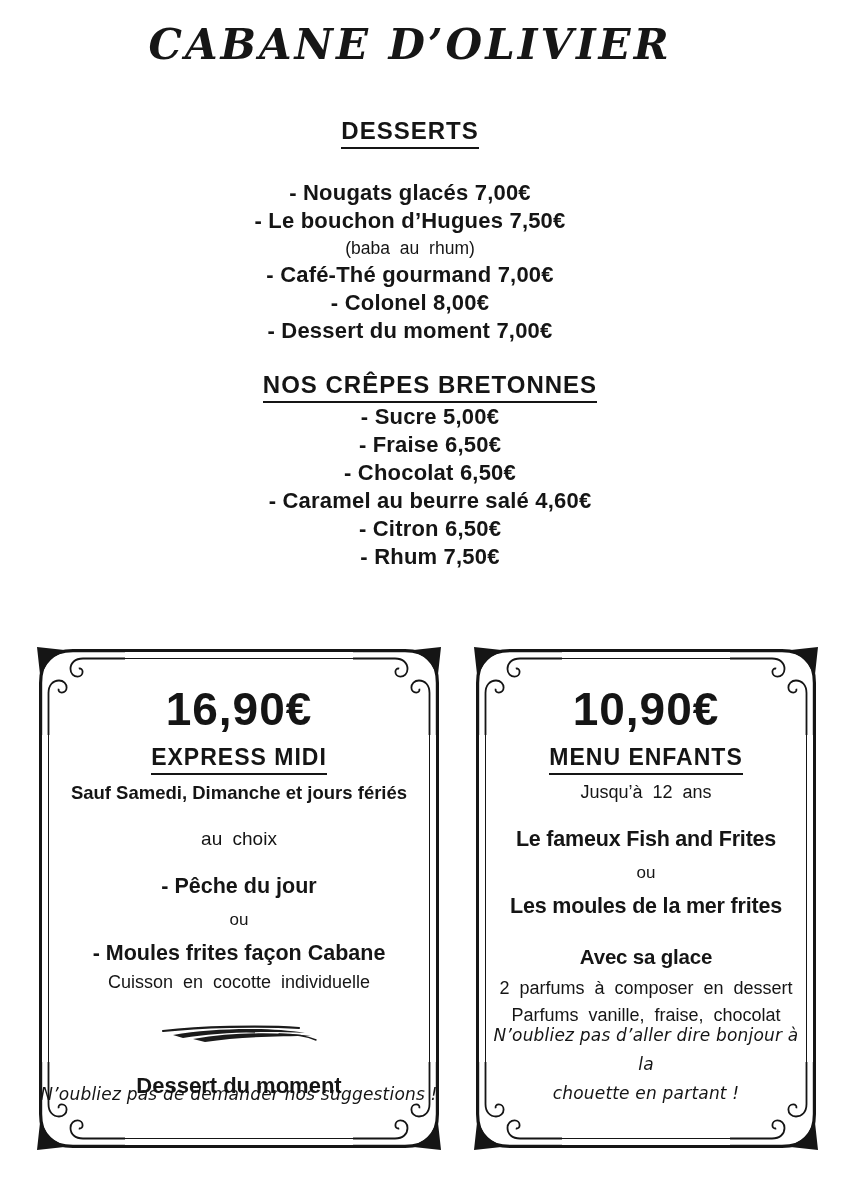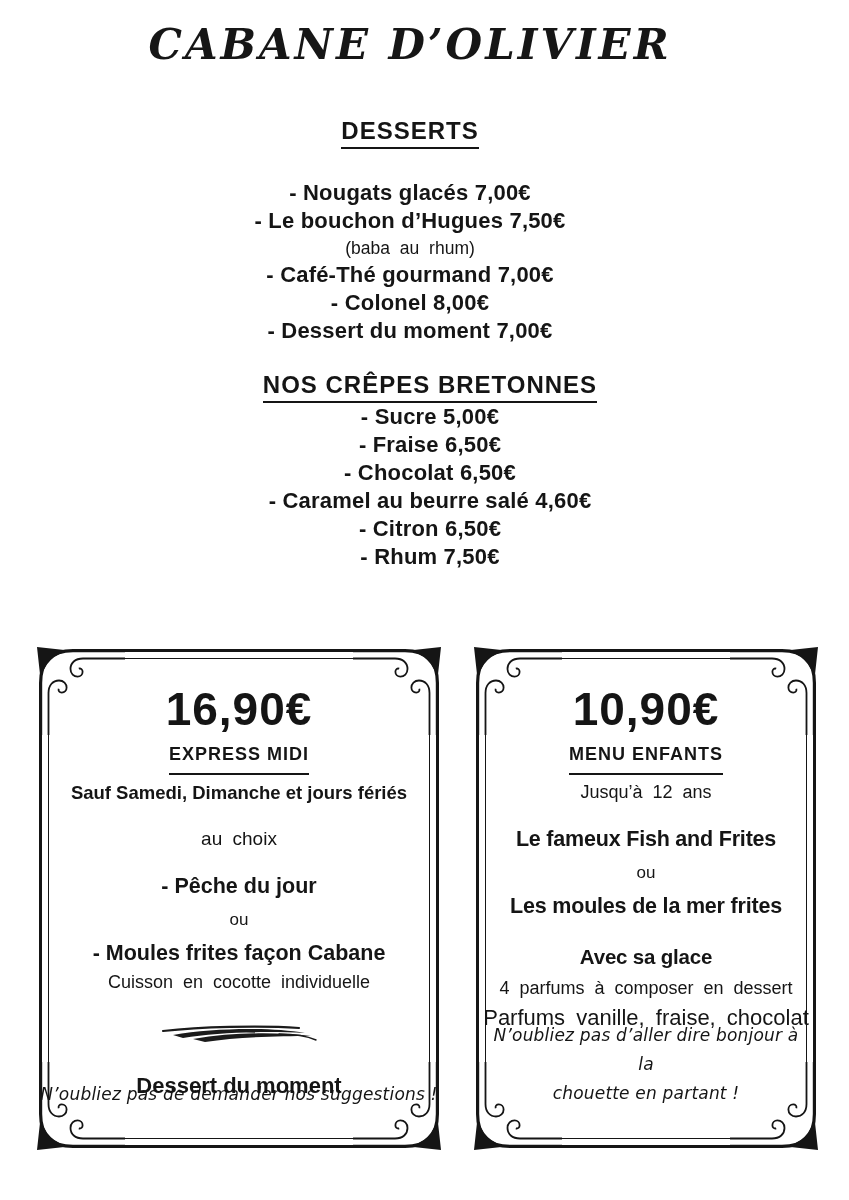--- a/index.html
+++ b/index.html
@@ -77,39 +77,39 @@
   }
   .price{
     font-size:46px;
     font-weight:700;
     letter-spacing:1px;
     line-height:52px;
   }
   .box-title{
     display:inline-block;
     margin-top:9px;
-    font-size:18px;
+    font-size:23px;
     font-weight:700;
     letter-spacing:1px;
     border-bottom:2.6px solid #151515;
-    padding-bottom:8px;
+    padding-bottom:2px;
   }
   .box-sub-bold{margin-top:7px;font-size:18.5px;font-weight:700;}
   .light{font-weight:400;word-spacing:5px;}
   .choice-label{margin-top:24px;font-size:19px;}
   .box-option{margin-top:24px;font-size:21.5px;font-weight:700;}
   .or-label{margin-top:11px;font-size:17px;}
   .option-follow{margin-top:11px;font-size:21.5px;font-weight:700;}
   .option-note{margin-top:6px;font-size:18px;}
   .age-note{margin-top:7px;font-size:18px;}
   .scribble{margin-top:24px;}
   .dessert-line{margin-top:20px;font-size:22px;font-weight:700;}
   .ice-title{margin-top:26px;font-size:20.5px;font-weight:700;}
   .ice-sub{margin-top:9px;font-size:18px;}
-  .ice-sub2{margin-top:6px;font-size:22px;}
+  .ice-sub2{margin-top:6px;font-size:18px;}
   .footnote{
     position:absolute;
     left:0;right:0;
     font-family:"DejaVu Sans", sans-serif;
     font-style:italic;
     font-size:17px;
     letter-spacing:0.2px;
   }
   #express-box .footnote{bottom:48px;}
   #enfants-box .footnote{bottom:44px;line-height:29px;padding:0 12px;}
@@ -225,21 +225,21 @@
     <div class="edge e-right-i"></div>
 
     <div class="box-content">
       <div class="price">10,90€</div>
       <div><span class="box-title">MENU ENFANTS</span></div>
       <div class="age-note light">Jusqu’à 12 ans</div>
       <div class="box-option">Le fameux Fish and Frites</div>
       <div class="or-label light">ou</div>
       <div class="option-follow">Les moules de la mer frites</div>
       <div class="ice-title">Avec sa glace</div>
-      <div class="ice-sub light">4 parfums à composer en dessert</div>
+      <div class="ice-sub light">2 parfums à composer en dessert</div>
       <div class="ice-sub2 light">Parfums vanille, fraise, chocolat</div>
       <div class="footnote">
         <div>N’oubliez pas d’aller dire bonjour à la</div>
         <div>chouette en partant !</div>
       </div>
     </div>
   </div>
 
 </div>
 

